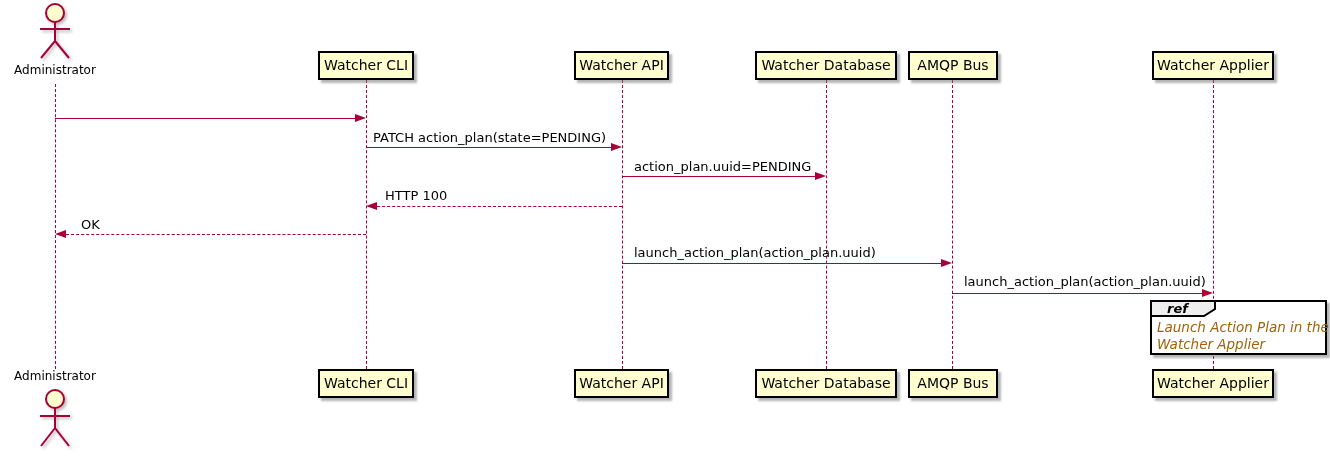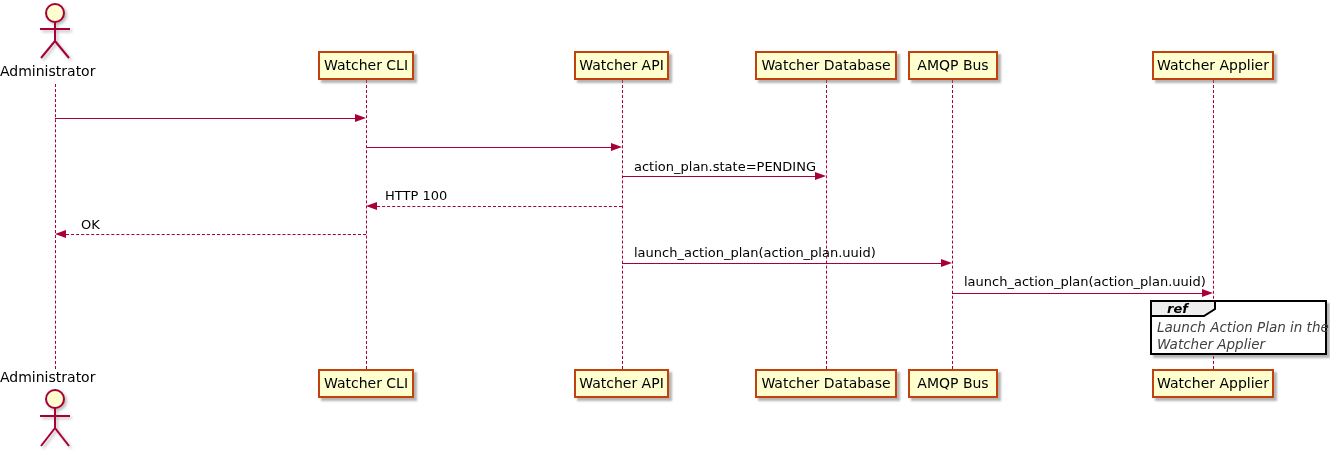--- a/index.html
+++ b/index.html
@@ -14,32 +14,32 @@
   }
   .lifeline {
     position: absolute;
     width: 0;
     border-left: 1px dashed #A80036;
   }
   .pbox {
     position: absolute;
     height: 29px;
     background: #FEFECE;
-    border: 2px solid #c2410c;
+    border: 2px solid #000000;
     box-shadow: 3px 3px 2px rgba(120,120,120,0.55);
     text-align: center;
     line-height: 24px;
     font-size: 14px;
     color: #000000;
     white-space: nowrap;
   }
   .actor-label {
     position: absolute;
-    text-align: left;
-    font-size: 14px;
+    text-align: center;
+    font-size: 12px;
     color: #000000;
     white-space: nowrap;
   }
   .actor-svg { position: absolute; filter: drop-shadow(2.5px 2.5px 1.5px rgba(120,120,120,0.5)); }
   .msg-label {
     position: absolute;
     font-size: 13px;
     color: #000000;
     white-space: nowrap;
   }
@@ -66,21 +66,21 @@
     box-shadow: 3px 3px 2px rgba(120,120,120,0.55);
     font-style: italic;
   }
   .ref-keyword {
     position: absolute;
     left: 15px; top: -1px;
     font-size: 13px;
     font-weight: bold;
     color: #000000;
   }
-  .ref-line { position: absolute; left: 5px; font-size: 13.5px; color: #404040; white-space: nowrap; }
+  .ref-line { position: absolute; left: 5px; font-size: 13.5px; color: #a16207; white-space: nowrap; }
 </style>
 </head>
 <body>
 
 <div class="canvas">
 
   <div class="lifeline" style="left:55px;  top:84px; height:285px"></div>
   <div class="lifeline" style="left:366px; top:80px; height:289px"></div>
   <div class="lifeline" style="left:622px; top:80px; height:289px"></div>
   <div class="lifeline" style="left:826px; top:80px; height:289px"></div>
@@ -98,24 +98,25 @@
 
   <div class="pbox" style="left:318px;  top:51px; width:96px">Watcher CLI</div>
   <div class="pbox" style="left:574px;  top:51px; width:95px">Watcher API</div>
   <div class="pbox" style="left:755px;  top:51px; width:142px">Watcher Database</div>
   <div class="pbox" style="left:908px;  top:51px; width:90px">AMQP Bus</div>
   <div class="pbox" style="left:1152px; top:51px; width:122px">Watcher Applier</div>
 
   <div class="msg-line" style="left:55px; top:118px; width:305px"></div>
   <div class="head-right" style="left:355px; top:114px"></div>
 
+  <div class="msg-label" style="left:373px; top:130px">PATCH action_plan(state=PENDING)</div>
   <div class="msg-line" style="left:366px; top:147px; width:250px"></div>
   <div class="head-right" style="left:611px; top:143px"></div>
 
-  <div class="msg-label" style="left:634px; top:159px">action_plan.state=PENDING</div>
+  <div class="msg-label" style="left:634px; top:159px">action_plan.uuid=PENDING</div>
   <div class="msg-line" style="left:622px; top:176px; width:198px"></div>
   <div class="head-right" style="left:815px; top:172px"></div>
 
   <div class="msg-label" style="left:385px; top:188px">HTTP 100</div>
   <div class="msg-line dashed" style="left:372px; top:206px; width:250px"></div>
   <div class="head-left" style="left:366px; top:202px"></div>
 
   <div class="msg-label" style="left:81px; top:217px">OK</div>
   <div class="msg-line dashed" style="left:61px; top:234px; width:305px"></div>
   <div class="head-left" style="left:55px; top:230px"></div>

